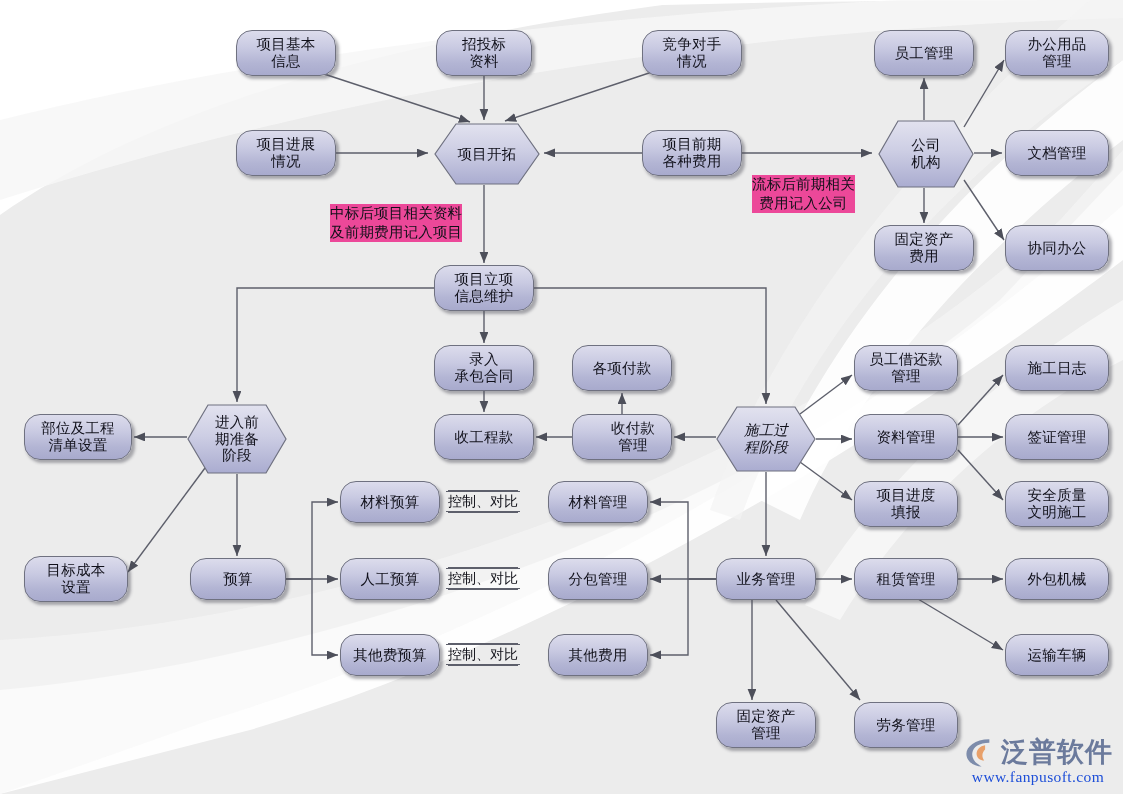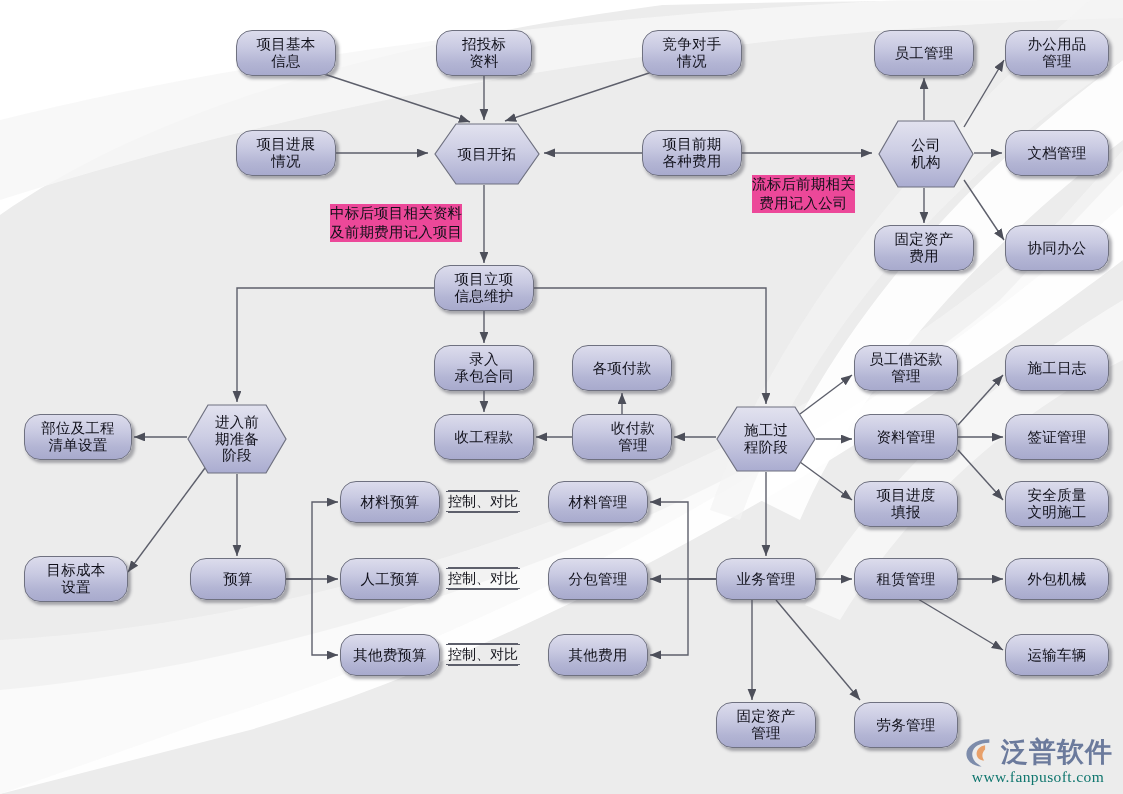--- a/index.html
+++ b/index.html
@@ -71,21 +71,21 @@
 
   
   #logo{position:absolute;right:10px;bottom:8px;z-index:20;text-align:left;}
   .logo-row{display:flex;align-items:center;gap:4px;}
   .logo-mark{width:34px;height:34px;}
   .logo-word{
     font-size:27px;font-weight:bold;color:#6b7a9c;letter-spacing:1px;
     font-family:"DejaVu Sans","Liberation Sans",sans-serif;
   }
   .logo-url{
-    font-size:15.5px;color:#0f766e;letter-spacing:.4px;margin-top:-2px;text-align:center;
+    font-size:15.5px;color:#1d4ed8;letter-spacing:.4px;margin-top:-2px;text-align:center;
     font-family:"Liberation Serif","DejaVu Serif",serif;
   }
 </style>
 </head>
 <body>
 
 <div id="stage">
 
   <svg id="bg" viewBox="0 0 1123 794" preserveAspectRatio="none" aria-hidden="true">
     <rect x="0" y="0" width="1123" height="794" fill="#ffffff"></rect>
@@ -234,21 +234,21 @@
 管理</div>
       <div class="node round" style="left: 1005px; top: 345px; width: 104px; height: 46px;">施工日志</div>
       <div class="node round" style="left: 24px; top: 414px; width: 108px; height: 46px;">部位及工程
 清单设置</div>
       <div class="node hex" style="left: 187px; top: 404px; width: 100px; height: 70px;">进入前
 期准备
 阶段</div>
       <div class="node round" style="left: 434px; top: 414px; width: 100px; height: 46px;">收工程款</div>
       <div class="node round" style="left: 572px; top: 414px; width: 100px; height: 46px; padding-left: 22px;">收付款
 管理</div>
-      <div class="node hex" style="left: 716px; top: 406px; width: 100px; height: 66px;">施工过
+      <div class="node hex" style="left: 716px; top: 406px; width: 100px; height: 66px; font-style: italic;">施工过
 程阶段</div>
       <div class="node round" style="left: 854px; top: 414px; width: 104px; height: 46px;">资料管理</div>
       <div class="node round" style="left: 1005px; top: 414px; width: 104px; height: 46px;">签证管理</div>
       <div class="node round" style="left: 340px; top: 481px; width: 100px; height: 42px;">材料预算</div>
       <div class="node round" style="left: 548px; top: 481px; width: 100px; height: 42px;">材料管理</div>
       <div class="node round" style="left: 854px; top: 481px; width: 104px; height: 46px;">项目进度
 填报</div>
       <div class="node round" style="left: 1005px; top: 481px; width: 104px; height: 46px;">安全质量
 文明施工</div>
       <div class="node round" style="left: 340px; top: 558px; width: 100px; height: 42px;">人工预算</div>

